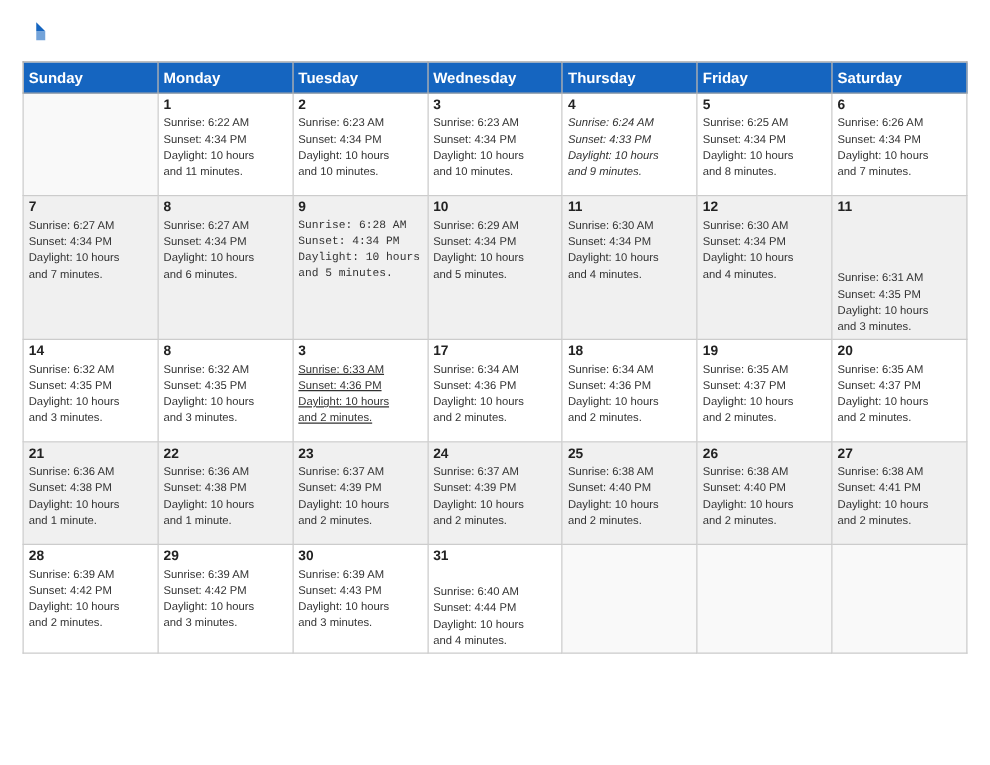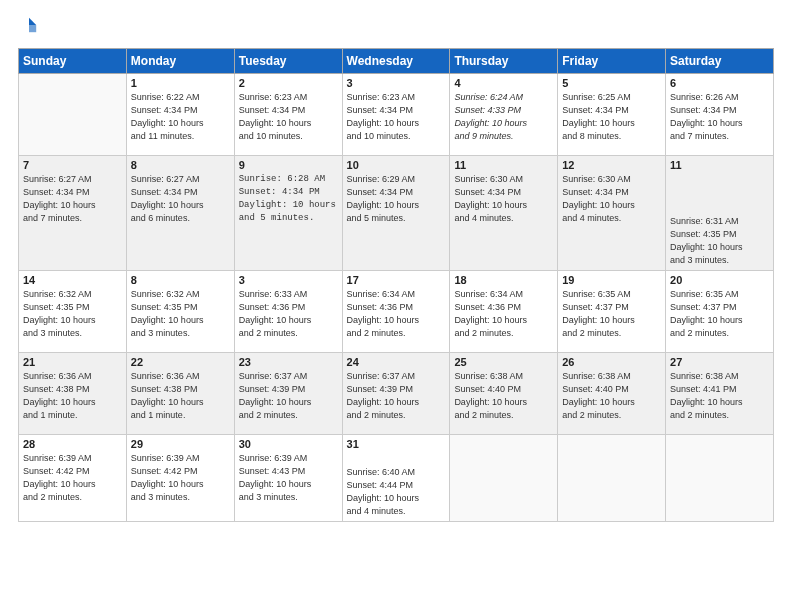--- a/index.html
+++ b/index.html
@@ -235,21 +235,21 @@
           </td>
           <td>
             <span class="day-number">8</span>
             <div class="day-info" style="white-space: pre-line;">Sunrise: 6:32 AM
 Sunset: 4:35 PM
 Daylight: 10 hours
 and 3 minutes.</div>
           </td>
           <td>
             <span class="day-number">3</span>
-            <div class="day-info" style="white-space: pre-line;">Sunrise: 6:33 AM
+            <div class="day-info" style="white-space: pre-line; text-decoration: underline;">Sunrise: 6:33 AM
 Sunset: 4:36 PM
 Daylight: 10 hours
 and 2 minutes.</div>
           </td>
           <td>
             <span class="day-number">17</span>
             <div class="day-info" style="white-space: pre-line;">Sunrise: 6:34 AM
 Sunset: 4:36 PM
 Daylight: 10 hours
 and 2 minutes.</div>

